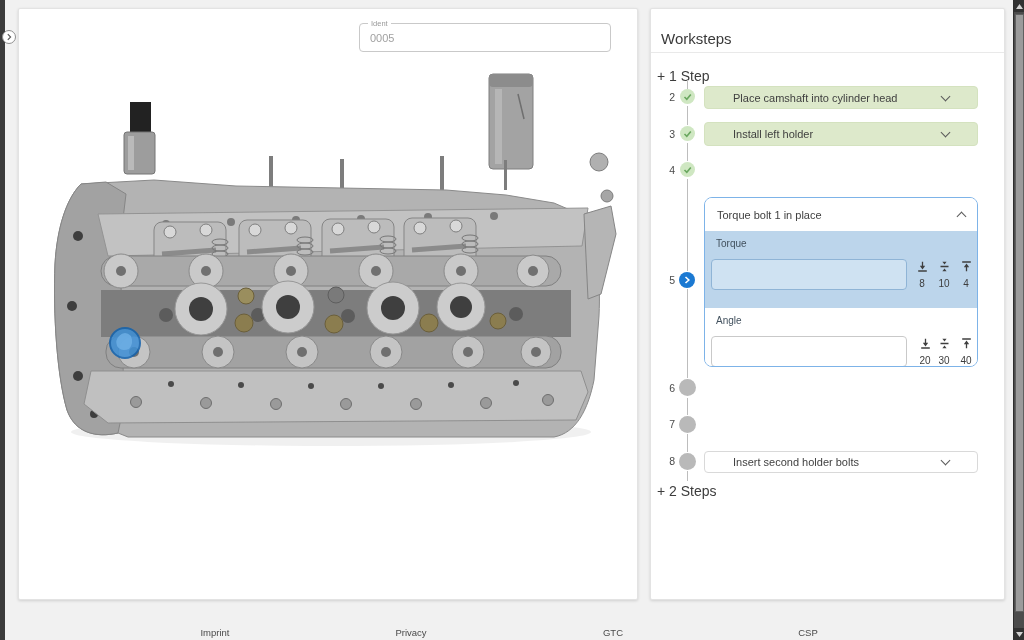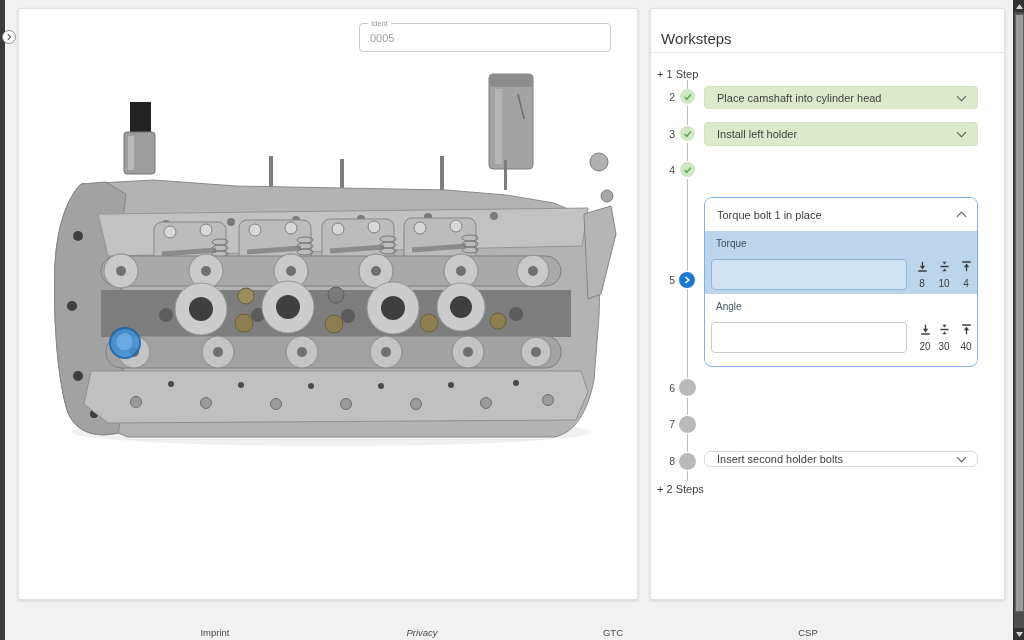--- a/index.html
+++ b/index.html
@@ -20,43 +20,43 @@
 
   
   .mat-field{position:absolute;height:29px;border:1px solid #c9c9c9;border-radius:4px;background:#fff;}
   .mat-label{position:absolute;top:-5px;left:8px;background:#fff;padding:0 3px;font-size:7.5px;color:#9a9a9a;line-height:9px;}
   .mat-value{position:absolute;left:0;top:0;width:100%;height:100%;border:0;background:transparent;
     padding:0 10px;font-size:11px;color:#a1a1a1;outline:none;}
 
   
   .ws-title{position:absolute;left:10px;top:21px;font-size:15px;color:#3a3a3a;}
   .ws-divider{position:absolute;left:0;top:43px;width:100%;border-top:1px solid #e9e9e9;}
-  .more-steps{position:absolute;left:6px;font-size:11px;color:#3c3c3c;}
+  .more-steps{position:absolute;left:6px;font-size:14px;color:#3c3c3c;}
 
   .step-num{position:absolute;left:4px;width:20px;text-align:right;font-size:10.5px;color:#4a4a4a;}
   .circle{position:absolute;border-radius:50%;display:flex;align-items:center;justify-content:center;}
   .circle.done{width:15px;height:15px;left:29px;background:#cfe7c2;}
   .circle.active{width:16px;height:16px;left:28px;background:#1b79d2;}
   .circle.pending{width:17px;height:17px;left:28px;background:#b9b9b9;}
   .conn{position:absolute;left:36px;width:1px;background:#bdbdbd;}
 
   .step-btn{position:absolute;left:53px;width:274px;border-radius:4px;display:flex;align-items:center;
-    justify-content:space-between;padding:0 12px;font-size:11px;color:#3f3f3f;cursor:pointer;border:1px solid transparent;}
+    justify-content:space-between;padding:0 28px;font-size:11px;color:#3f3f3f;cursor:pointer;border:1px solid transparent;}
   .step-btn.green{background:#dde9cb;border-color:#d4e2bf;}
   .step-btn.white{background:#fff;border-color:#d9d9d9;}
   .chev{width:7px;height:7px;border-right:1.5px solid #5a5a5a;border-bottom:1.5px solid #5a5a5a;flex:0 0 auto;}
   .chev.down{transform:rotate(45deg);margin-top:-3px;}
   .chev.up{transform:rotate(-135deg);margin-top:4px;}
 
   .expanded{position:absolute;left:53px;top:188px;width:274px;height:170px;border:1px solid #7db3e8;
     border-radius:8px;background:#fff;overflow:hidden;}
   .exp-header{position:relative;height:33px;background:#fff;display:flex;align-items:center;
     justify-content:space-between;padding:0 12px;font-size:11px;color:#3f3f3f;width:100%;border:0;cursor:pointer;}
   .exp-sec{position:relative;width:100%;}
-  .sec-torque{height:63px;background:#bcd5eb;padding-left:25px;}
+  .sec-torque{height:77px;background:#bcd5eb;padding-left:25px;}
   .sec-angle{height:69px;background:#fff;}
   .sec-label{position:absolute;left:11px;top:7px;font-size:10px;color:#42515e;}
   .sec-input{position:absolute;left:6px;top:28px;width:196px;height:31px;border-radius:4px;
     padding:0 8px;font-size:11px;color:#333;outline:none;}
   .sec-torque .sec-input{background:#cfe2f2;border:1px solid #8fb4d6;}
   .sec-angle .sec-input{background:#fff;border:1px solid #c9c9c9;}
   .limit-stack{position:absolute;top:28px;width:24px;height:31px;display:flex;flex-direction:column;
     align-items:center;justify-content:space-between;padding:2px 0 1px;}
   .limit-val{font-size:10px;color:#3d3d3d;line-height:10px;}
 
@@ -386,30 +386,30 @@
     </div>
 
     <span class="step-num" style="top:373px;">6</span>
     <span class="circle pending" style="top:370px;"></span>
 
     <span class="step-num" style="top:409px;">7</span>
     <span class="circle pending" style="top:407px;"></span>
 
     <span class="step-num" style="top:446px;">8</span>
     <span class="circle pending" style="top:444px;"></span>
-    <button class="step-btn white" style="top:442px;height:16px;border-radius:6px;">
+    <button class="step-btn white" style="top:442px;height:22px;">
       <span>Insert second holder bolts</span>
       <span class="chev down"></span>
     </button>
 
     <div class="more-steps" style="top:474px;">+ 2 Steps</div>
   </div>
 
   <a class="footer-link" style="left:215px;">Imprint</a>
-  <a class="footer-link" style="left:422px;font-style:italic;">Privacy</a>
+  <a class="footer-link" style="left:411px;">Privacy</a>
   <a class="footer-link" style="left:613px;">GTC</a>
   <a class="footer-link" style="left:808px;">CSP</a>
 
   <div class="scrollbar">
     <div class="sb-arrow" style="top:0;">
       <svg width="7" height="5" viewBox="0 0 7 5">
           <polygon points="3.5,0 7,5 0,5" fill="#d2d2d2"></polygon>
         </svg>
     </div>
     <div class="sb-thumb"></div>

